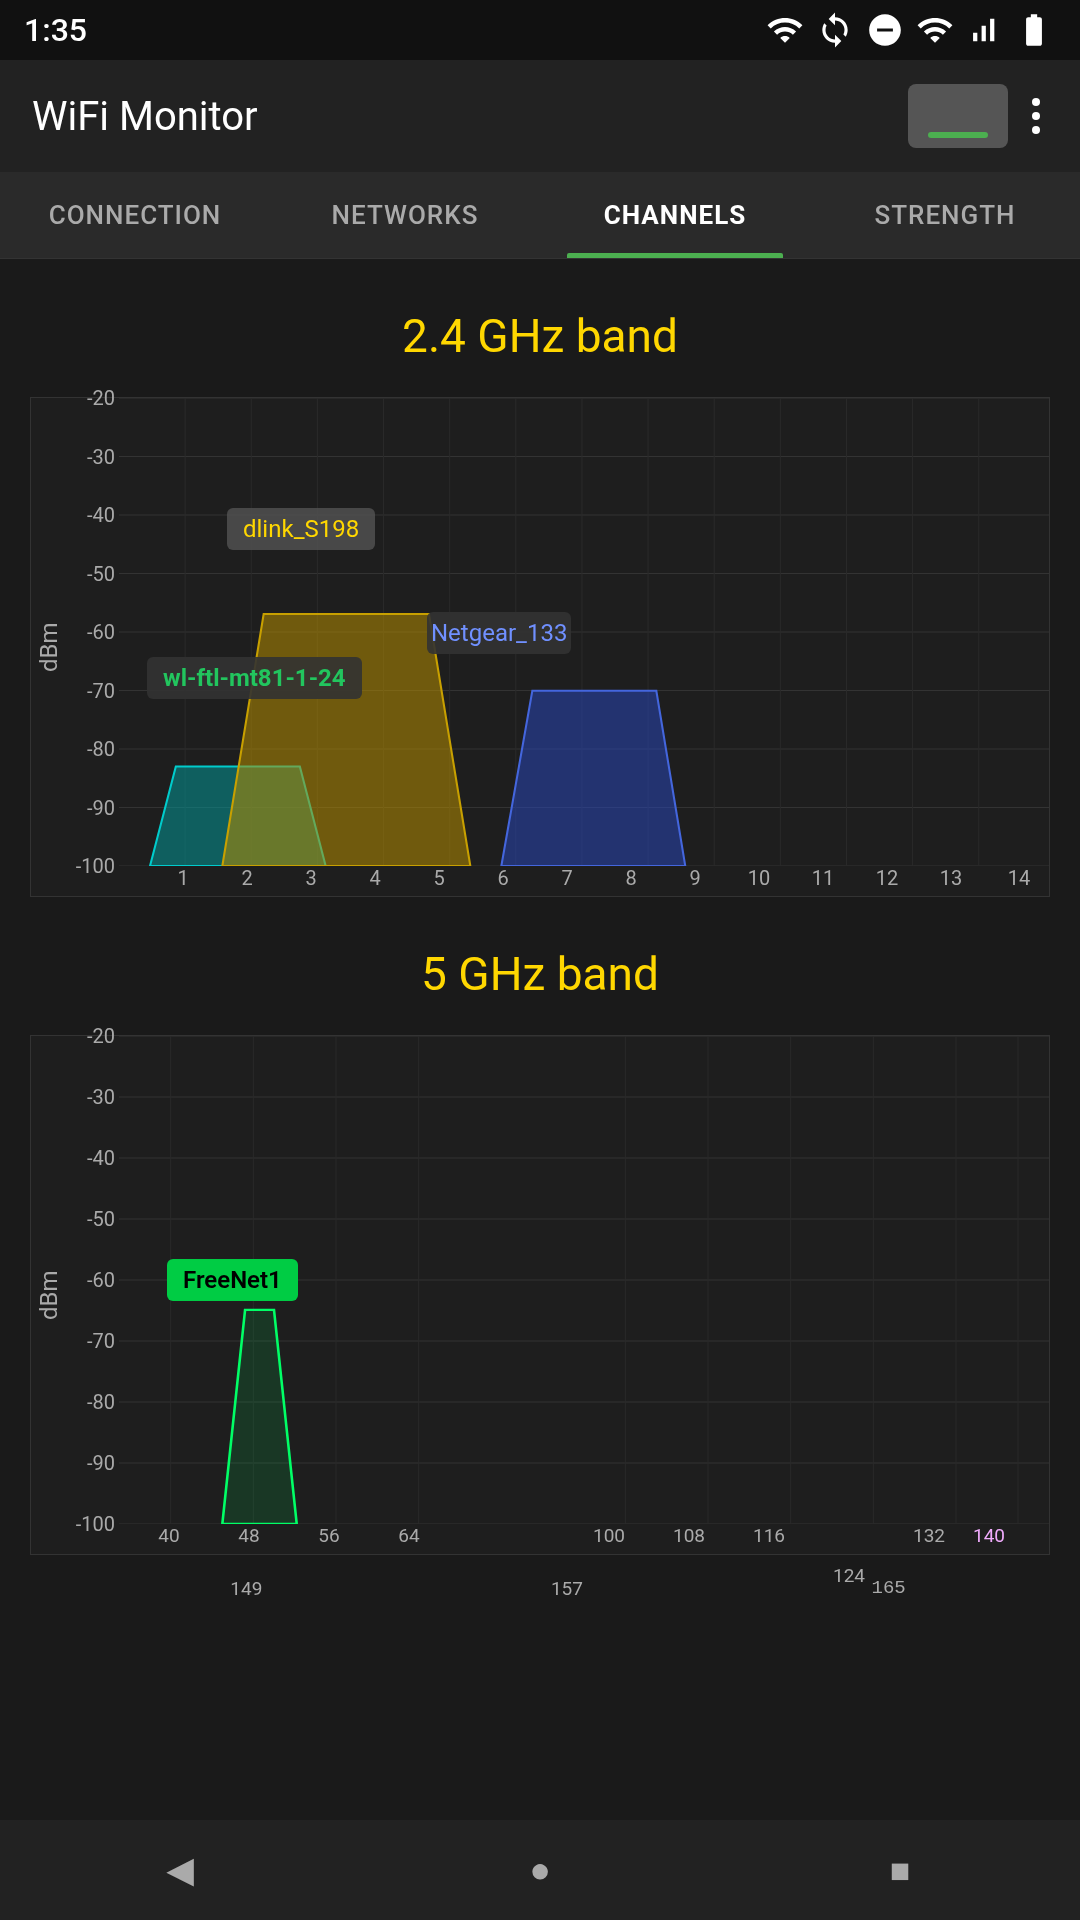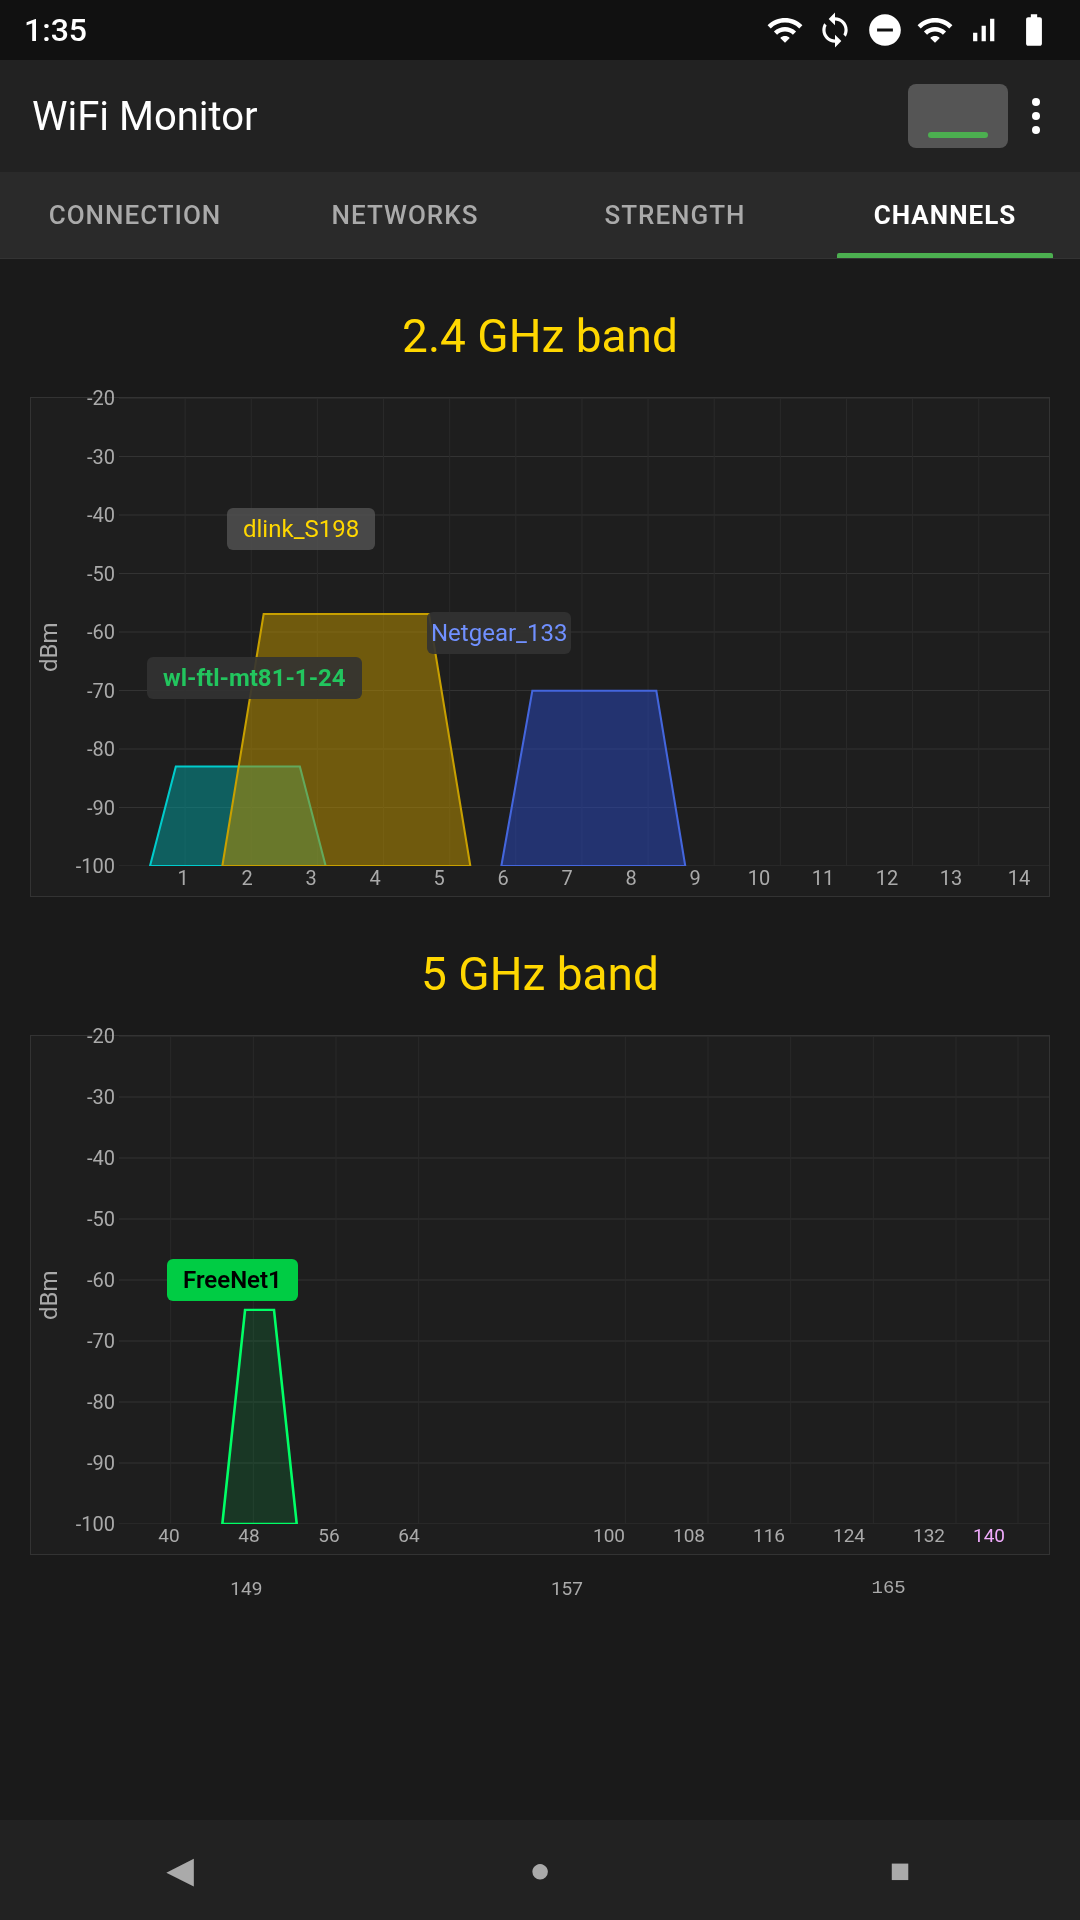--- a/index.html
+++ b/index.html
@@ -234,22 +234,22 @@
       <div class="dot"></div>
       <div class="dot"></div>
       <div class="dot"></div>
     </button>
   </div>
 </div>
 
 <div class="tab-bar">
   <div class="tab">CONNECTION</div>
   <div class="tab">NETWORKS</div>
+  <div class="tab active">CHANNELS</div>
   <div class="tab">STRENGTH</div>
-  <div class="tab active">CHANNELS</div>
 </div>
 
 <div class="main-content">
 
   <div class="chart-section">
     <div class="chart-title">2.4 GHz band</div>
     <div class="chart-container" style="height: 500px;">
       <div class="chart-area" style="height:100%;">
         <div class="y-axis-label">dBm</div>
         <div class="chart-inner" style="position:relative;">
@@ -380,21 +380,21 @@
           </div>
 
           <div style="position:absolute;bottom:0;left:52px;right:0;height:30px;">
             <span style="position:absolute;left:50px;transform:translateX(-50%);font-size:19px;color:#aaa;">40</span>
             <span style="position:absolute;left:130px;transform:translateX(-50%);font-size:19px;color:#aaa;">48</span>
             <span style="position:absolute;left:210px;transform:translateX(-50%);font-size:19px;color:#aaa;">56</span>
             <span style="position:absolute;left:290px;transform:translateX(-50%);font-size:19px;color:#aaa;">64</span>
             <span style="position:absolute;left:490px;transform:translateX(-50%);font-size:19px;color:#aaa;">100</span>
             <span style="position:absolute;left:570px;transform:translateX(-50%);font-size:19px;color:#aaa;">108</span>
             <span style="position:absolute;left:650px;transform:translateX(-50%);font-size:19px;color:#aaa;">116</span>
-            <span style="position:absolute;left:730px;transform:translateX(-50%);font-size:19px;color:#aaa;">124</span>
+            <span style="position:absolute;left:730px;transform:translateX(-50%);font-size:19px;color:#aaa;margin-top:40px;">124</span>
             <span style="position:absolute;left:810px;transform:translateX(-50%);font-size:19px;color:#aaa;">132</span>
             <span style="position:absolute;left:870px;transform:translateX(-50%);font-size:19px;color:#f0abfc;">140</span>
           </div>
         </div>
       </div>
     </div>
   </div>
 
   <div style="display:flex;justify-content:space-around;padding:0 30px 0 86px;margin-top:-8px;margin-bottom:110px;">
     <span style="font-size:19px;color:#aaa;">149</span>

